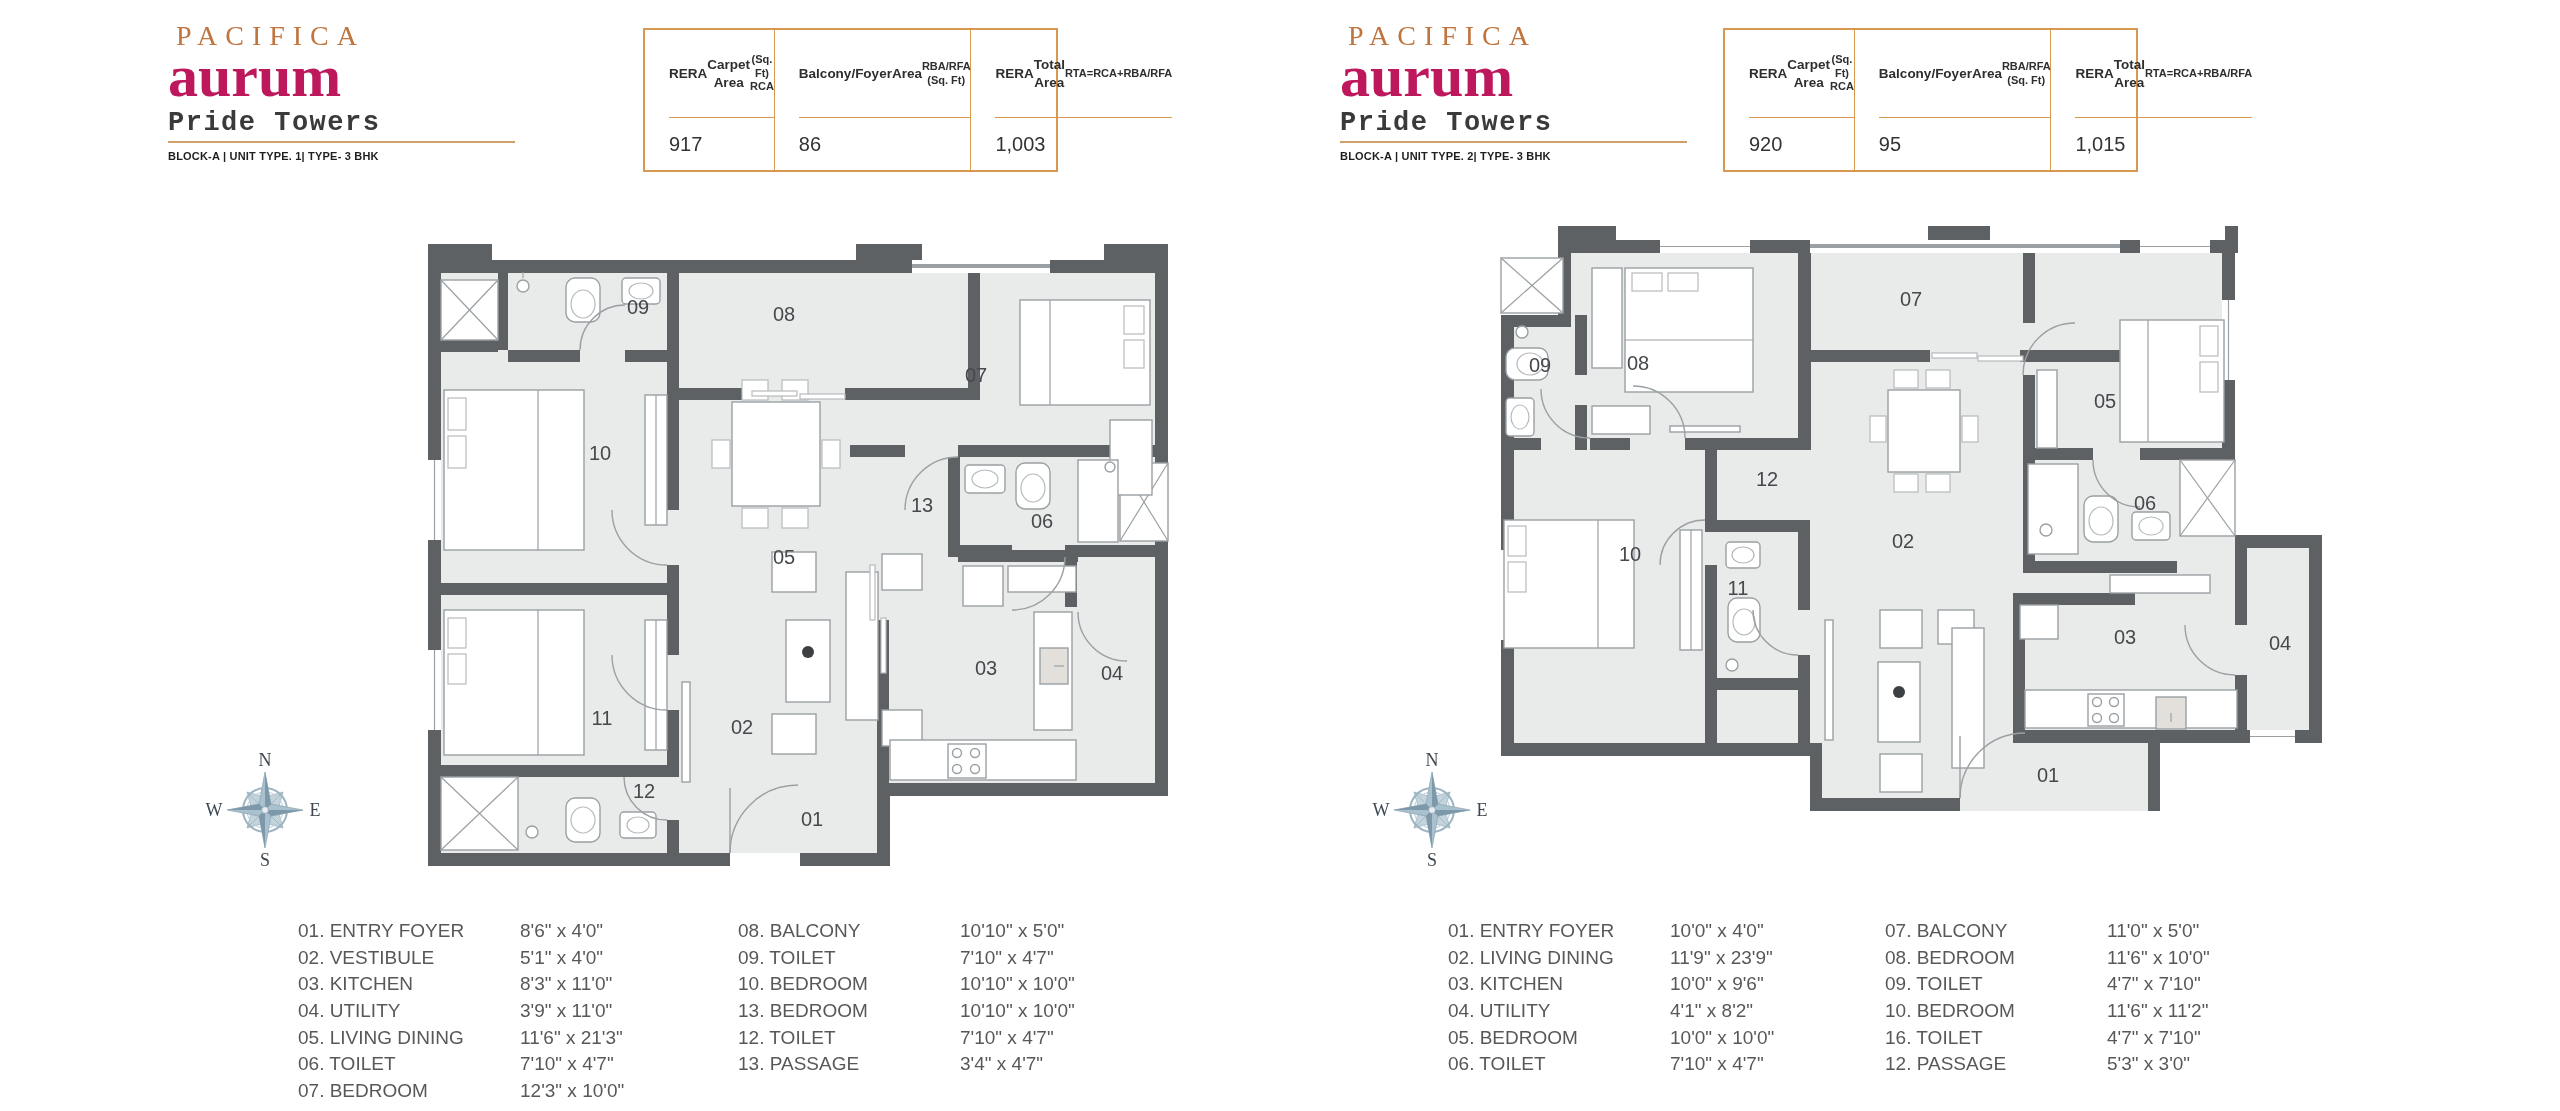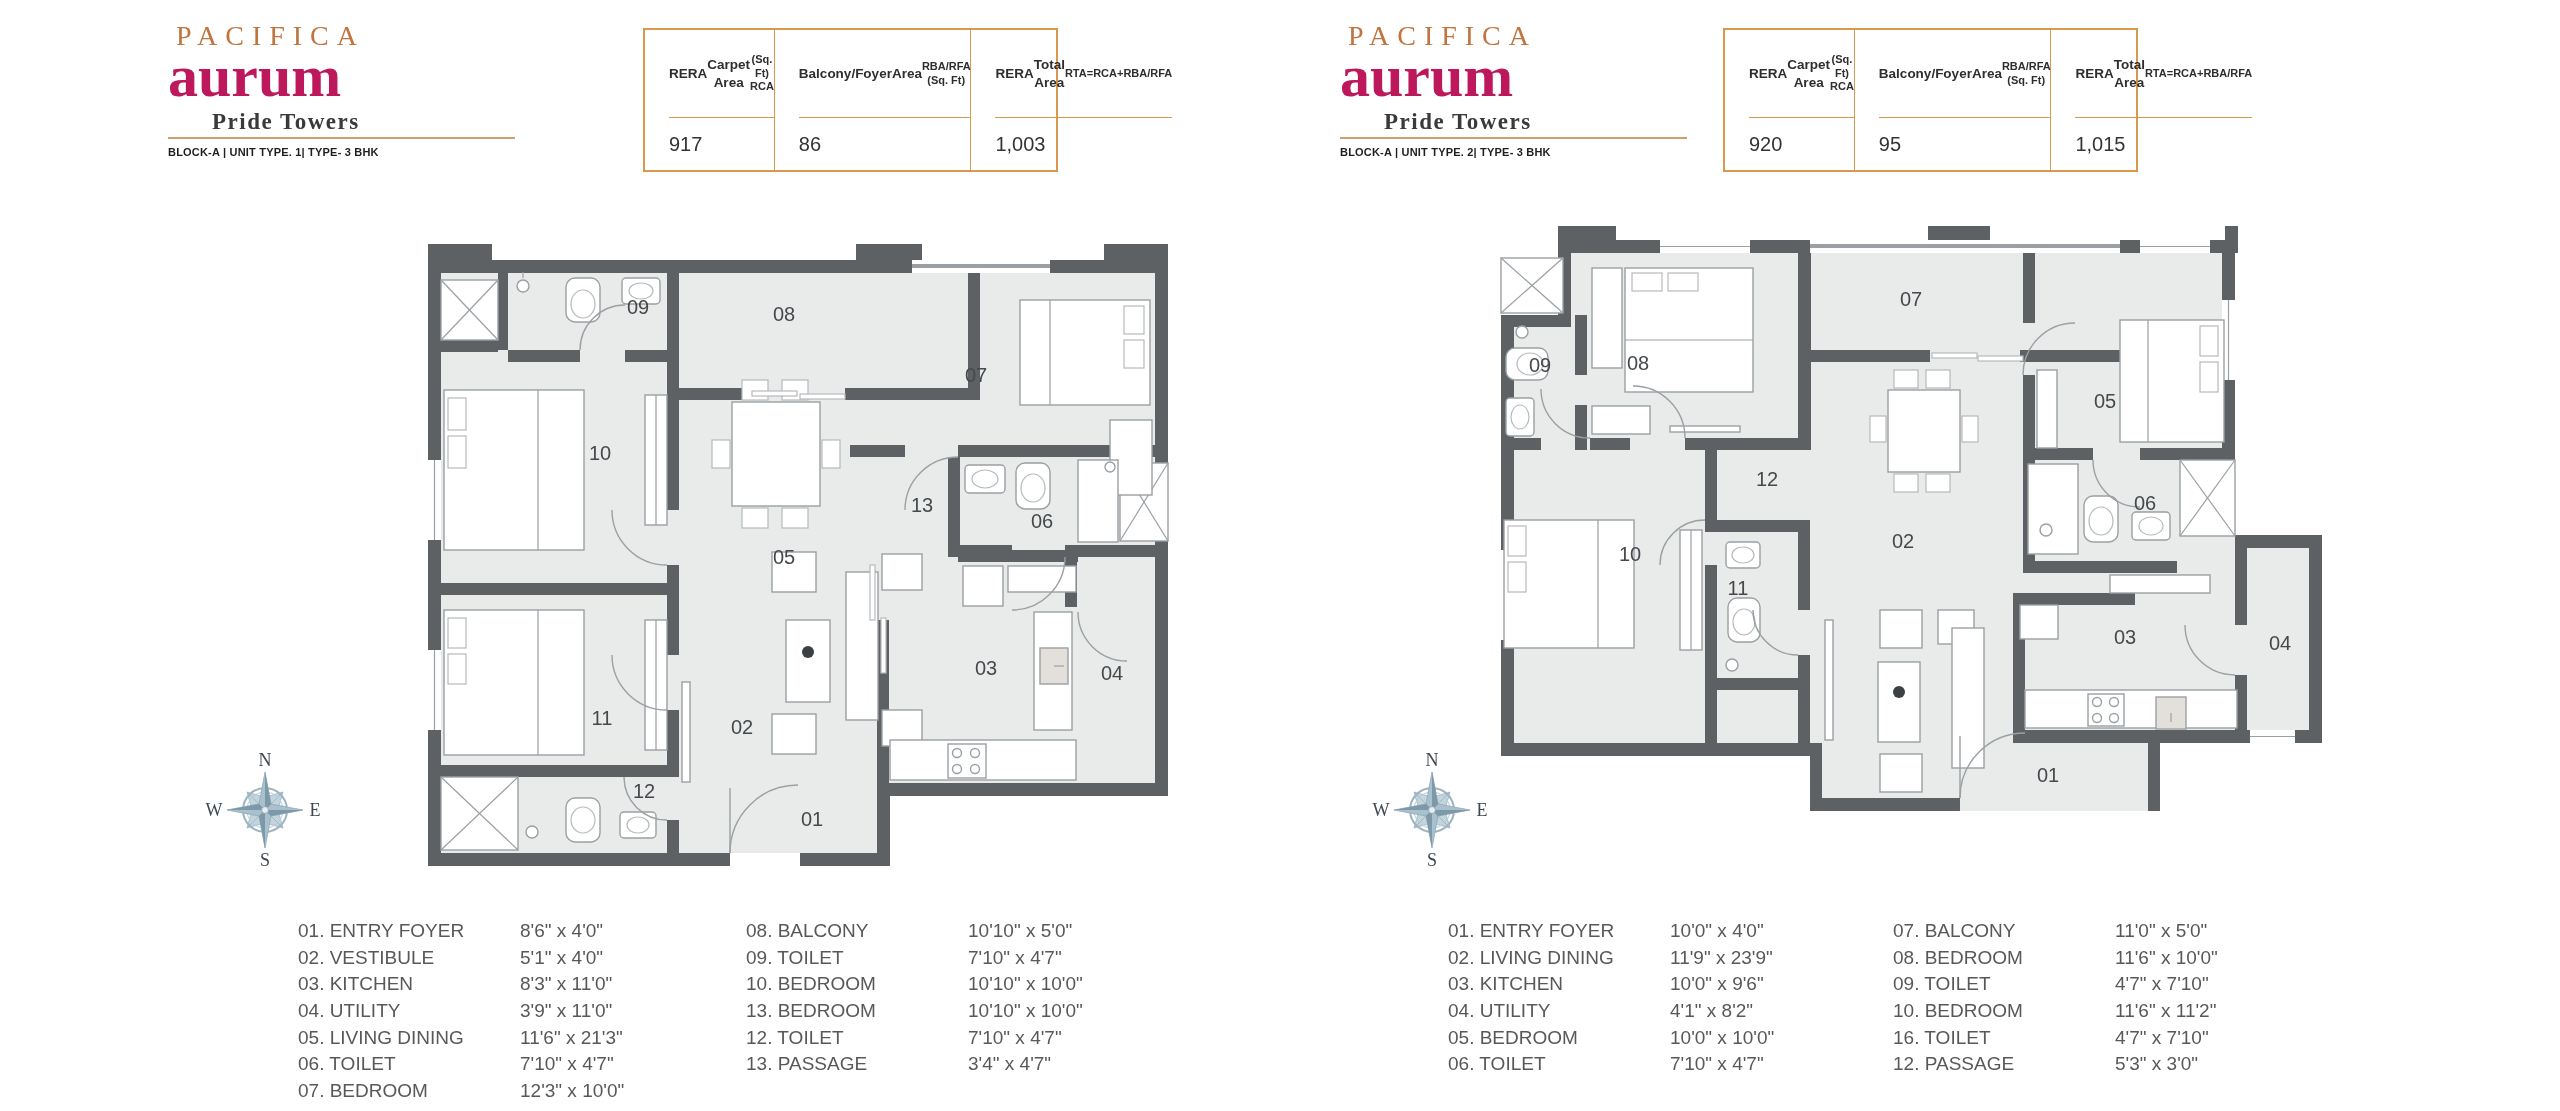--- a/index.html
+++ b/index.html
@@ -5,39 +5,39 @@
   html,body{margin:0;padding:0;background:#ffffff;}
   #canvas{position:relative;width:2560px;height:1111px;background:#ffffff;overflow:hidden;
           font-family:"Liberation Sans",sans-serif;}
   .abs{position:absolute;}
 
   
   .brand-top{font-family:"Liberation Serif",serif;font-size:28px;font-weight:400;
              letter-spacing:8px;color:#c0743e;line-height:1;margin-left:8px;}
   .brand-main{font-family:"Liberation Serif",serif;font-size:60px;font-weight:700;
               color:#be185d;line-height:0.82;letter-spacing:0px;margin-top:2px;}
-  .brand-sub{font-family:Liberation Serif, serif;font-size:23px;font-weight:700;
-             color:#3a3a3a;letter-spacing:1.5px;line-height:1;margin-top:9px;margin-left:44px;}
+  .brand-sub{font-family:Liberation Mono, monospace;font-size:27px;font-weight:700;
+             color:#3a3a3a;letter-spacing:1.5px;line-height:1;margin-top:9px;}
   .brand-rule{width:347px;height:2px;background:#cfa06b;margin-top:4px;}
   .brand-spec{font-size:11px;font-weight:700;color:#1e1e1e;letter-spacing:0.2px;margin-top:7px;}
 
   
   .rera-table{width:411px;border:2px solid #d8994f;display:grid;
               grid-template-columns:1fr 1fr 1fr;grid-template-rows:88px 52px;background:#fff;}
   .rera-cell{border-right:1.5px solid #d8994f;border-bottom:1.5px solid #d8994f;
              display:flex;align-items:center;justify-content:space-between;
              text-align:center;margin-left:24px;}
   .rera-cell:nth-child(3n){border-right:none;}
   .rera-cell.vrow{border-bottom:none;}
   .rera-l{font-size:13.5px;font-weight:700;color:#2e2e2e;line-height:1.3;}
   .rera-s{font-size:11px;font-weight:700;color:#2e2e2e;line-height:1.25;}
   .rera-v{font-size:20px;color:#333333;}
 
   
-  .legend{display:flex;gap:8px;}
+  .legend{display:flex;gap:0;}
   .legend-col{display:flex;flex-direction:column;}
   .legend-row{display:flex;height:26.6px;align-items:center;font-size:19px;color:#57585a;}
   .legend-name{width:222px;}
   .legend-dim{white-space:nowrap;}
 
   
   svg text.room-num{font-family:"Liberation Sans",sans-serif;font-size:20px;fill:#45494c;text-anchor:middle;}
   svg text.compass-letter{font-family:"Liberation Serif",serif;font-size:18px;fill:#3d4852;text-anchor:middle;}
   .wall{fill:#5d6164;}
   .floor{fill:#e9ebea;}

